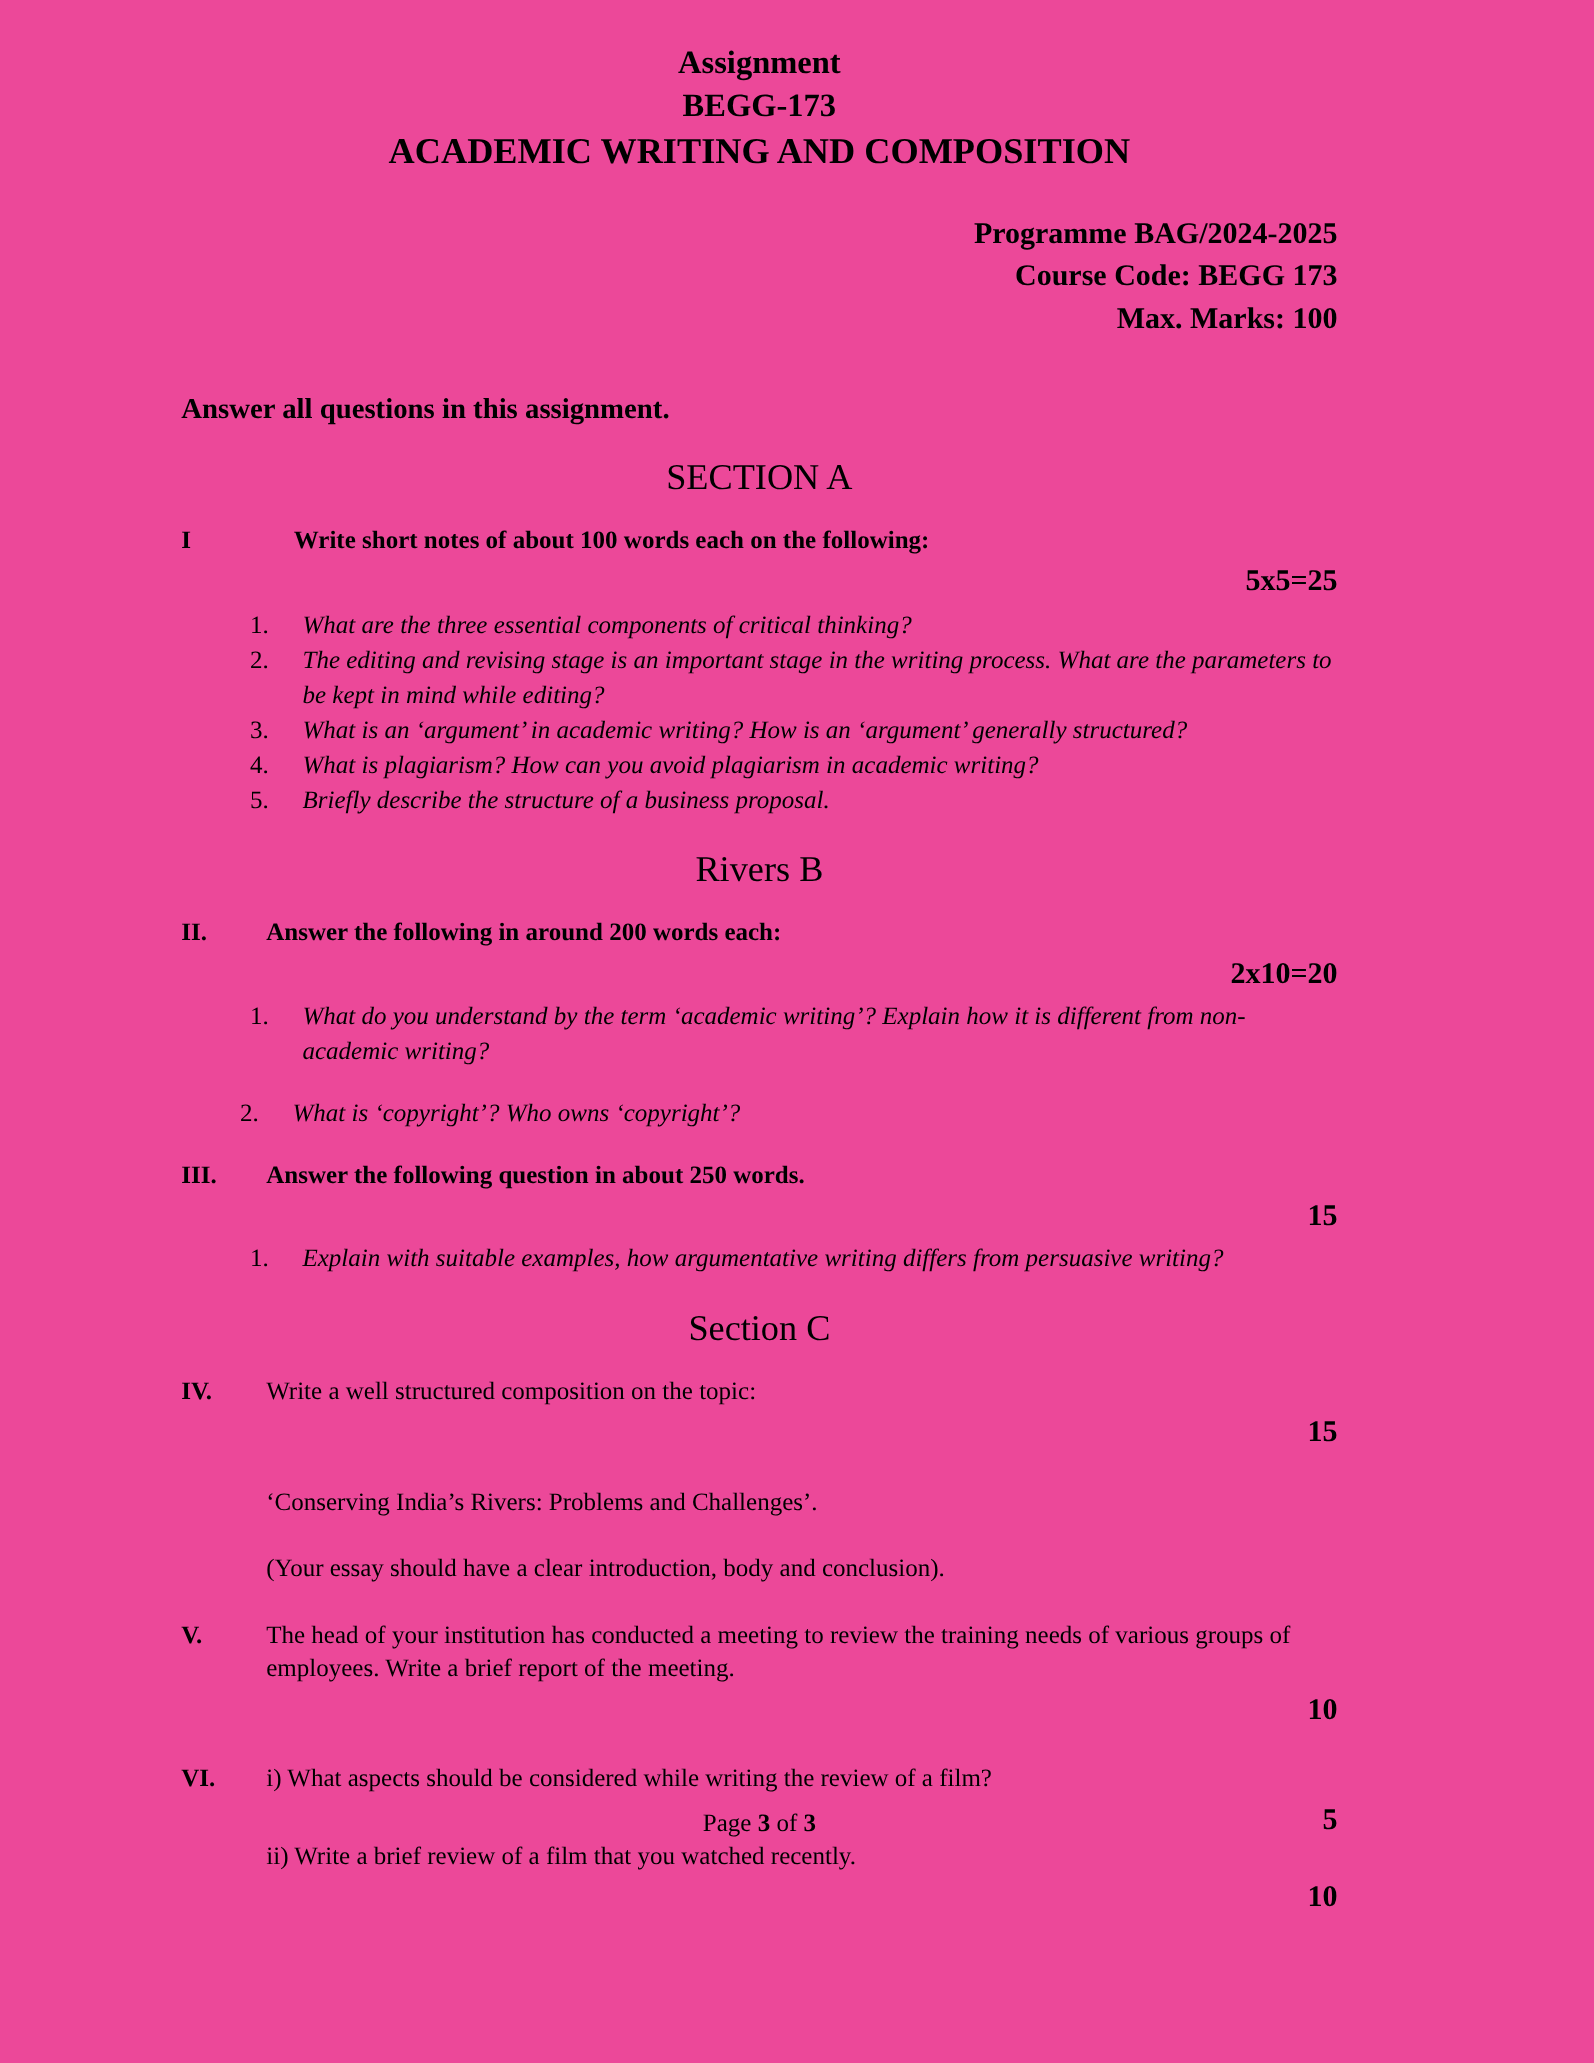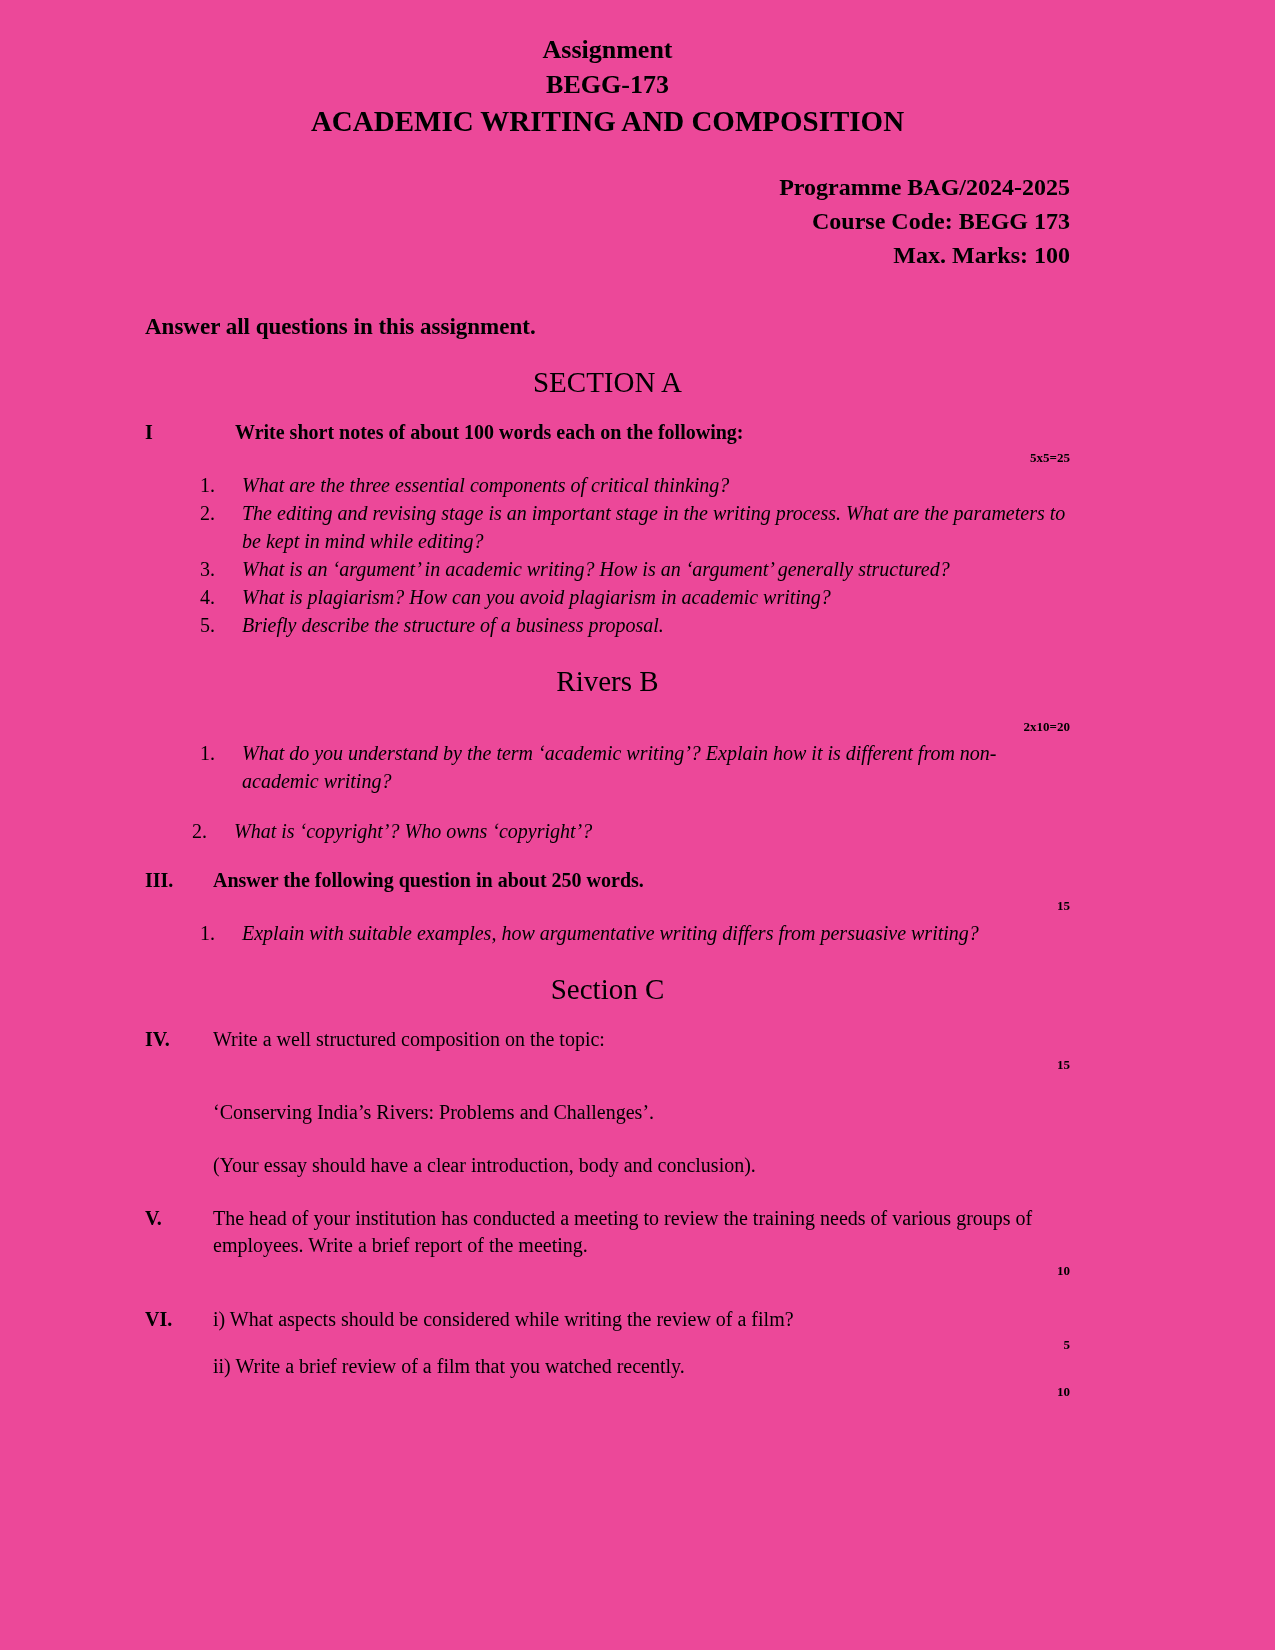--- a/index.html
+++ b/index.html
@@ -18,21 +18,21 @@
   .title-lg { font-size: 29px; font-weight: bold; line-height: 1.35; text-align: center; }
   .meta-block { margin-top: 30px; text-align: right; }
   .meta-line { font-size: 24px; font-weight: bold; line-height: 1.4; }
   .instruction { margin-top: 42px; font-size: 23px; font-weight: bold; }
   .section-heading { font-size: 29px; font-weight: normal; text-align: center; margin: 26px 0 20px 0; }
   .qrow { display: flex; font-size: 20px; line-height: 1.35; margin-top: 8px; }
   .roman { font-weight: bold; flex: 0 0 68px; }
   .roman.w90 { flex: 0 0 90px; }
   .qtext { flex: 1; }
   .qtext.bold { font-weight: bold; }
-  .marks { text-align: right; font-size: 13px; font-weight: bold; line-height: 1.35; margin-top: 3px; }
+  .marks { text-align: right; font-size: 24px; font-weight: bold; line-height: 1.35; margin-top: 3px; }
   .olist { margin: 4px 0 0 55px; }
   .li { display: flex; font-size: 20px; line-height: 1.4; }
   .li.alt { margin-left: -8px; }
   .li.gap { margin-top: 22px; }
   .num { flex: 0 0 42px; }
   .litext { flex: 1; font-style: italic; }
   .cpara { margin-left: 68px; font-size: 20px; line-height: 1.35; }
   .cpara.sp { margin-top: 26px; }
   .footer {
     position: absolute;
@@ -89,20 +89,24 @@
       <span class="litext">What is plagiarism? How can you avoid plagiarism in academic writing?</span>
     </div>
     <div class="li">
       <span class="num">5.</span>
       <span class="litext">Briefly describe the structure of a business proposal.</span>
     </div>
   </div>
 
   <div class="section-heading">Rivers B</div>
 
+  <div class="qrow">
+    <span class="roman">II.</span>
+    <span class="qtext bold">Answer the following in around 200 words each:</span>
+  </div>
   <div class="marks">2x10=20</div>
 
   <div class="olist">
     <div class="li">
       <span class="num">1.</span>
       <span class="litext">What do you understand by the term ‘academic writing’? Explain how it is different from non-academic writing?</span>
     </div>
     <div class="li alt gap">
       <span class="num">2.</span>
       <span class="litext">What is ‘copyright’? Who owns ‘copyright’?</span>
@@ -141,14 +145,17 @@
 
   <div class="qrow" style="margin-top:26px;">
     <span class="roman">VI.</span>
     <span class="qtext">i) What aspects should be considered while writing the review of a film?</span>
   </div>
   <div class="marks">5</div>
 
   <div class="cpara" style="">ii) Write a brief review of a film that you watched recently.</div>
   <div class="marks">10</div>
 
+  <div class="footer">
+    <span>Page </span><span class="b">3</span><span> of </span><span class="b">3</span>
+  </div>
 
 </div>
 
 </body></html>

